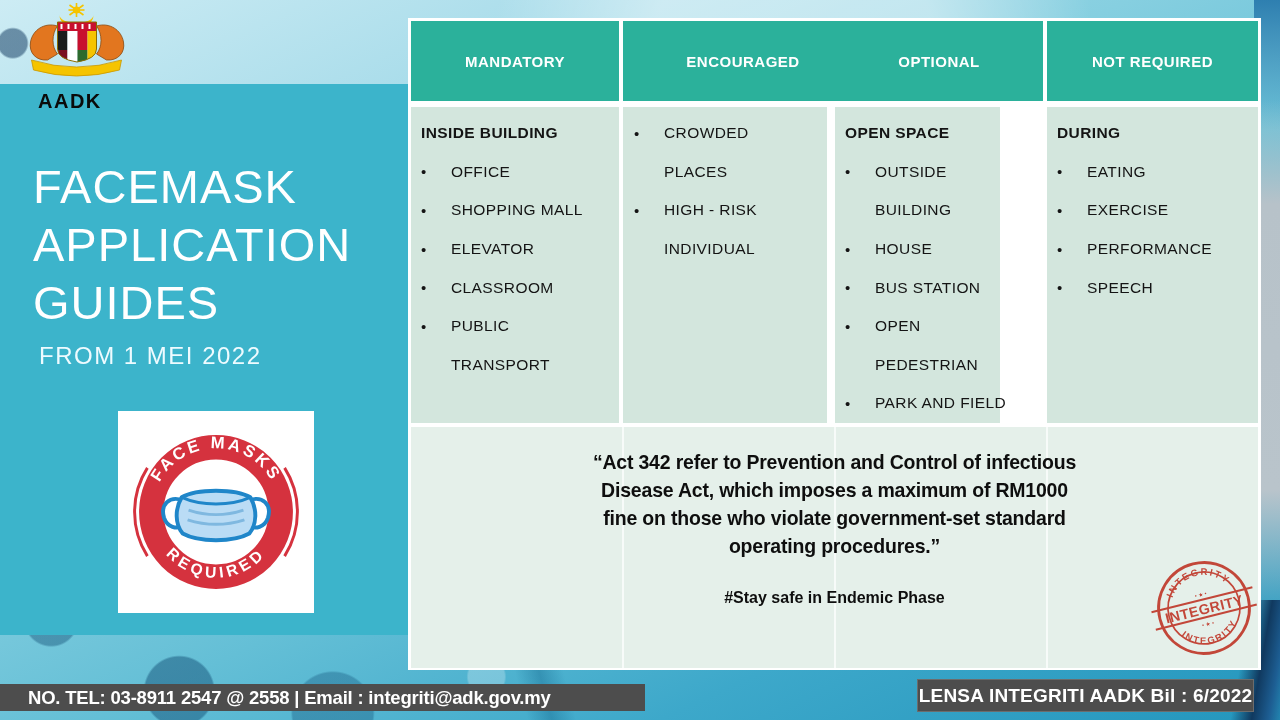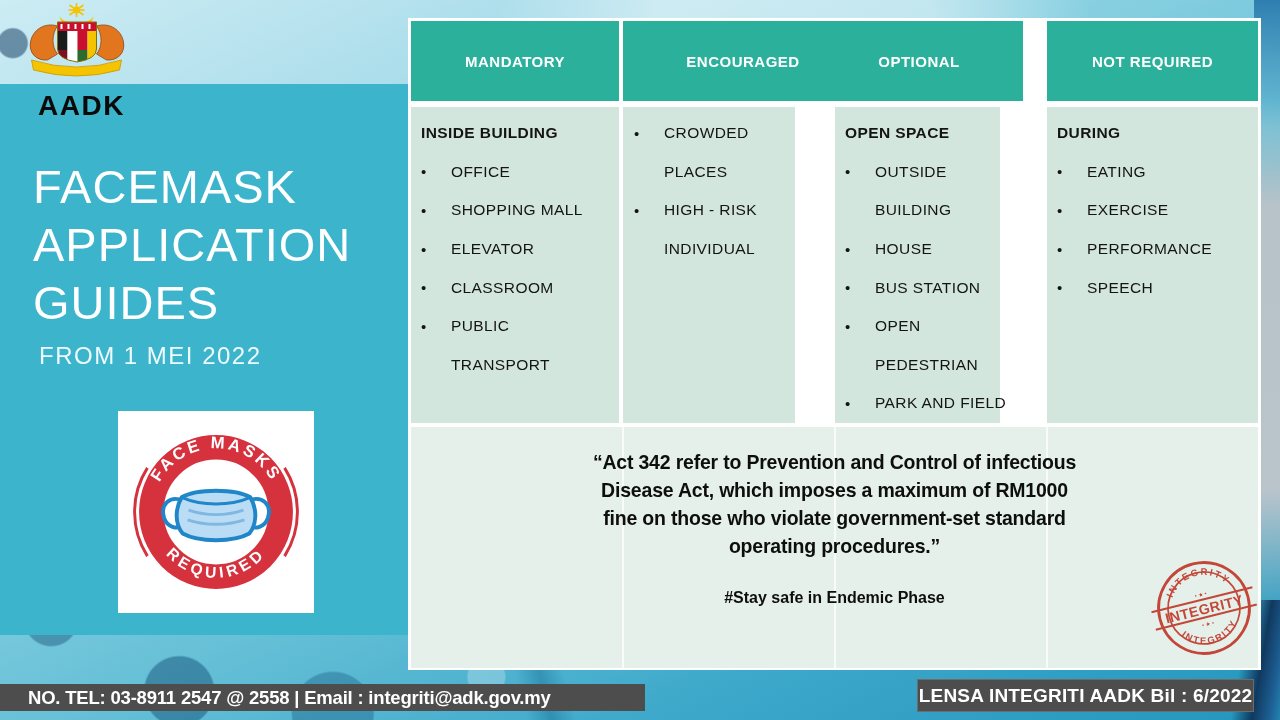--- a/index.html
+++ b/index.html
@@ -11,21 +11,21 @@
       radial-gradient(circle at 4% 86%, rgba(12,70,110,.40) 0 26px, rgba(12,70,110,0) 28px),
       radial-gradient(circle at 26% 99%, rgba(16,80,120,.35) 0 40px, rgba(16,80,120,0) 42px),
       radial-gradient(circle at 38% 94%, rgba(255,255,255,.25) 0 18px, rgba(255,255,255,0) 20px),
       radial-gradient(circle at 1% 6%, rgba(10,50,90,.5) 0 14px, rgba(10,50,90,0) 16px),
       radial-gradient(circle at 0% 22%, rgba(10,50,90,.45) 0 10px, rgba(10,50,90,0) 12px),
       radial-gradient(ellipse at 62% 6%, rgba(255,255,255,.45) 0 140px, rgba(255,255,255,0) 300px),
       linear-gradient(155deg,#cdecf4 0%,#a8dcea 22%,#86cfe0 40%,#64bfd6 58%,#3da8ca 78%,#2496bd 100%);
   }
   .bg-streak{position:absolute;pointer-events:none;}
   .panel{position:absolute;left:0;top:84px;width:410px;height:551px;background:#3cb4cb;}
-  .aadk{position:absolute;left:38px;top:90px;font-size:28px;font-weight:700;color:#0a0a0a;letter-spacing:1.5px;}
+  .aadk{position:absolute;left:38px;top:90px;font-size:20px;font-weight:700;color:#0a0a0a;letter-spacing:1.5px;}
   .title{position:absolute;left:33px;top:158px;color:#ffffff;font-weight:400;font-size:47px;line-height:58px;letter-spacing:1px;}
   .subtitle{position:absolute;left:39px;top:342px;color:#eefbff;font-size:24px;letter-spacing:1.5px;}
   .badge{position:absolute;left:118px;top:411px;width:196px;height:202px;background:#ffffff;}
   .badge svg{position:absolute;left:0;top:0;width:100%;height:100%;}
 
   .table-backing{position:absolute;left:408px;top:18px;width:853px;height:652px;background:#ffffff;}
   .th{position:absolute;top:21px;height:80px;background:#2bb19b;color:#ffffff;font-weight:700;
       font-size:15px;letter-spacing:.5px;display:flex;align-items:center;justify-content:center;}
   .cell{position:absolute;top:107px;height:316px;background:#d3e6dd;box-sizing:border-box;padding:7px 4px 0 10px;}
   .row{display:flex;align-items:center;height:38.6px;}
@@ -133,21 +133,21 @@
       <path d="M 65,85 C 85,94 115,94 135,85" fill="none" stroke="#1f86c9" stroke-width="3"></path>
       <path d="M 72,98 C 90,104 110,104 128,98" fill="none" stroke="#7fb8e0" stroke-width="3"></path>
       <path d="M 71,108 C 90,114 110,114 129,108" fill="none" stroke="#7fb8e0" stroke-width="3"></path>
     </svg>
   </div>
 
   <div class="table-backing"></div>
 
   <div class="th" style="left:411px;width:208px;">MANDATORY</div>
   <div class="th" style="left:623px;width:240px;">ENCOURAGED</div>
-  <div class="th" style="left:815px;width:208px;text-align:center;">OPTIONAL</div>
+  <div class="th" style="left:835px;width:208px;text-align:center;">OPTIONAL</div>
   <div class="th" style="left:1047px;width:211px;">NOT REQUIRED</div>
 
   <div class="cell" style="left:411px;width:208px;">
     <div class="row h">
         <span class="txt">INSIDE BUILDING</span>
       </div>
     <div class="row b">
         <span class="dot"></span>
         <span class="txt">OFFICE</span>
       </div>
@@ -166,21 +166,21 @@
     <div class="row b">
         <span class="dot"></span>
         <span class="txt">PUBLIC</span>
       </div>
     <div class="row c">
         <span class="dot"></span>
         <span class="txt">TRANSPORT</span>
       </div>
   </div>
 
-  <div class="cell" style="left:623px;width:172px;padding-left:11px;">
+  <div class="cell" style="left:623px;width:204px;padding-left:11px;">
     <div class="row b">
         <span class="dot"></span>
         <span class="txt">CROWDED</span>
       </div>
     <div class="row c">
         <span class="dot"></span>
         <span class="txt">PLACES</span>
       </div>
     <div class="row b">
         <span class="dot"></span>

